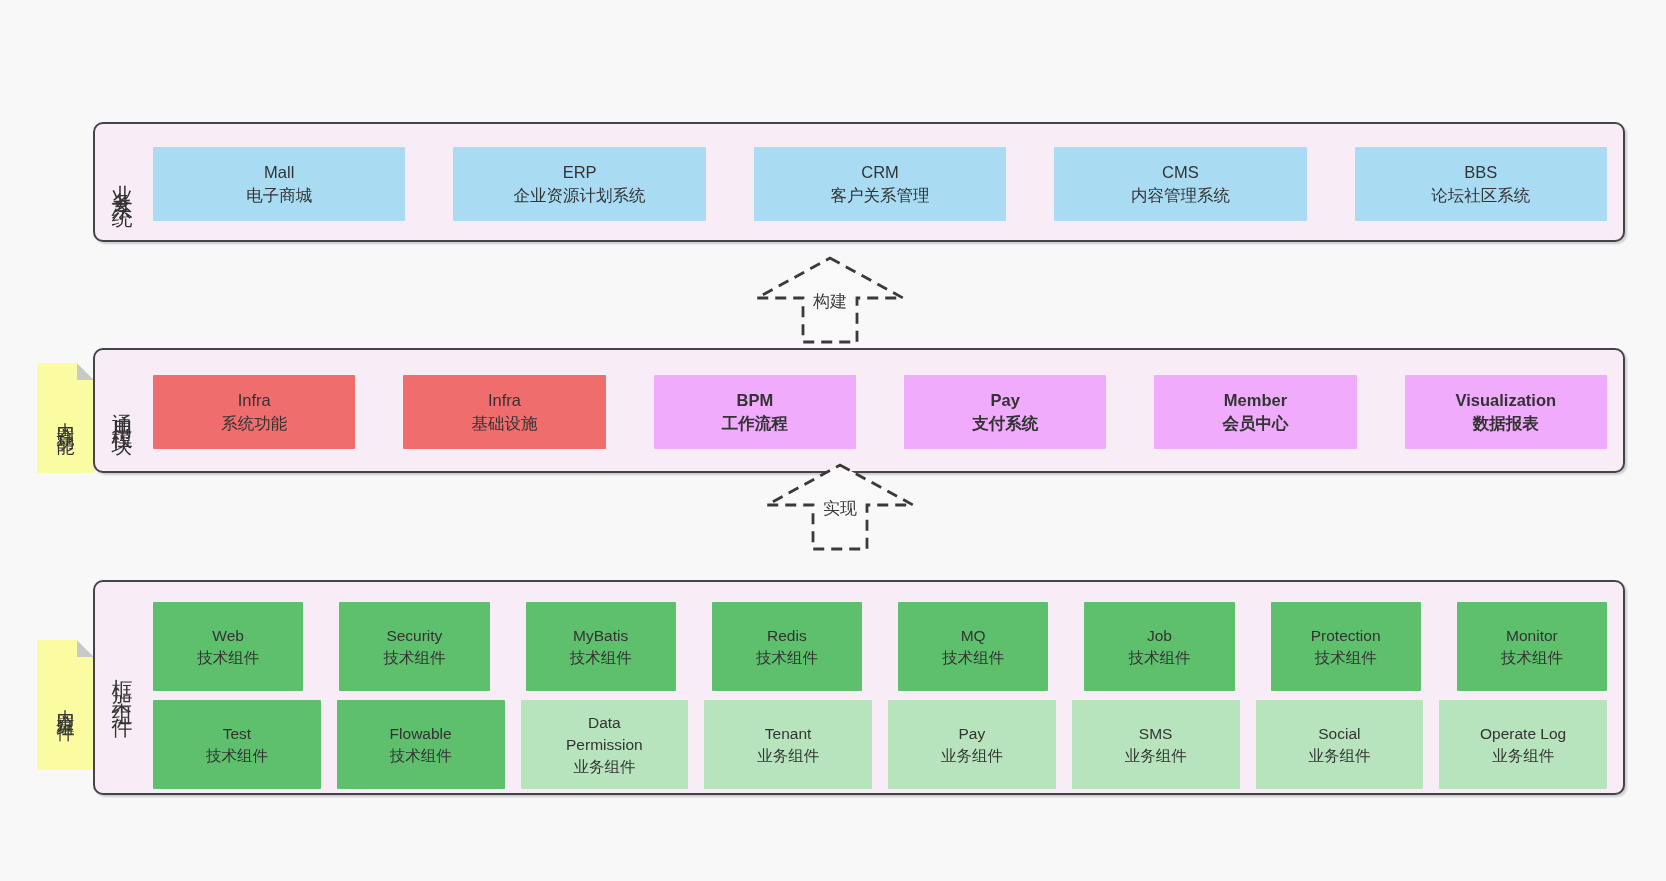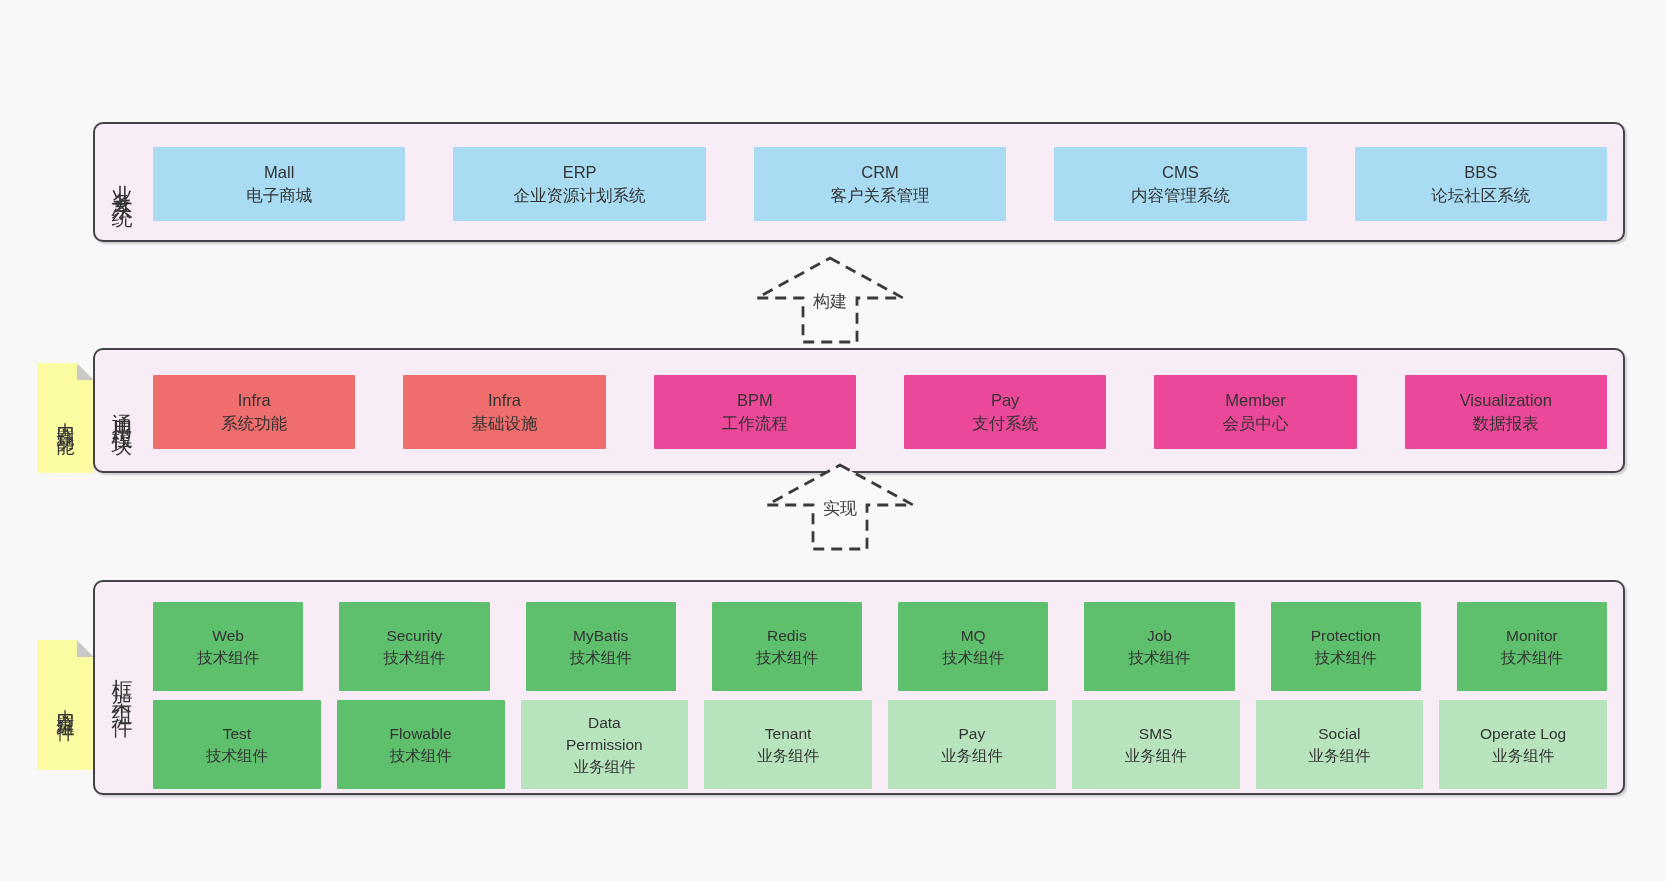--- a/index.html
+++ b/index.html
@@ -33,21 +33,21 @@
 
   .box{
     flex:1;border-radius:1px;
     display:flex;flex-direction:column;align-items:center;justify-content:center;
     text-align:center;font-size:16.5px;line-height:1.42;padding:2px 6px;box-sizing:border-box;
   }
   #band-business .box,#band-modules .box{height:74px;}
   #band-framework .box{height:89px;font-size:15.5px;}
   .blue{background:#a9dcf3;}
   .red{background:#ef6d6c;}
-  .pink{background:#ec4899;}
+  .pink{background:#f0abfc;font-weight:bold;}
   .green{background:#5ebf6d;}
   .green-light{background:#b7e4bc;}
   .wrap{max-width:100px;}
 
   .sticky{
     position:absolute;left:37px;width:57px;z-index:0;
     background:#fbfba2;
     clip-path:polygon(0 0,calc(100% - 17px) 0,100% 17px,100% 100%,0 100%);
     display:flex;align-items:center;justify-content:center;
   }

